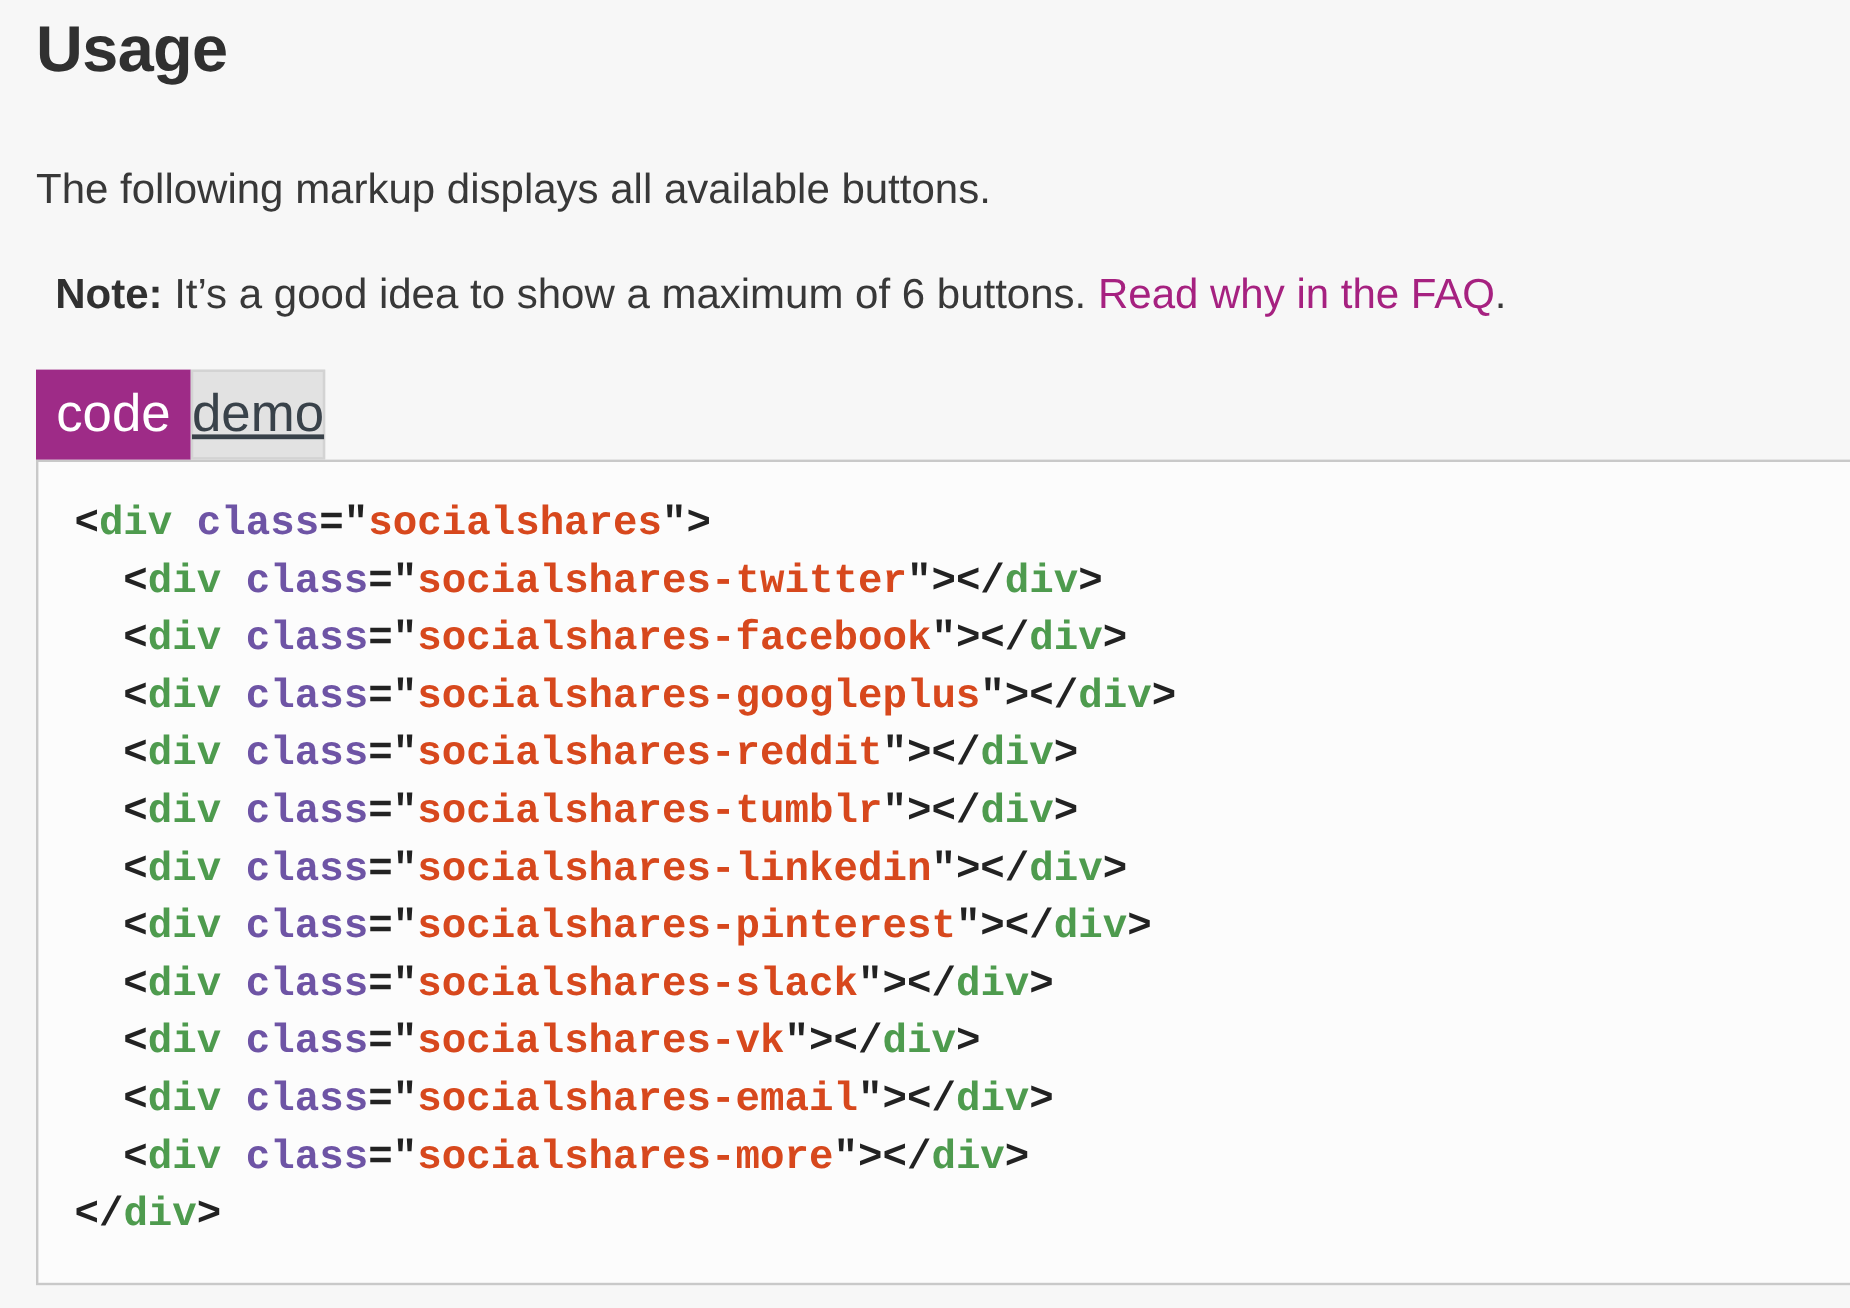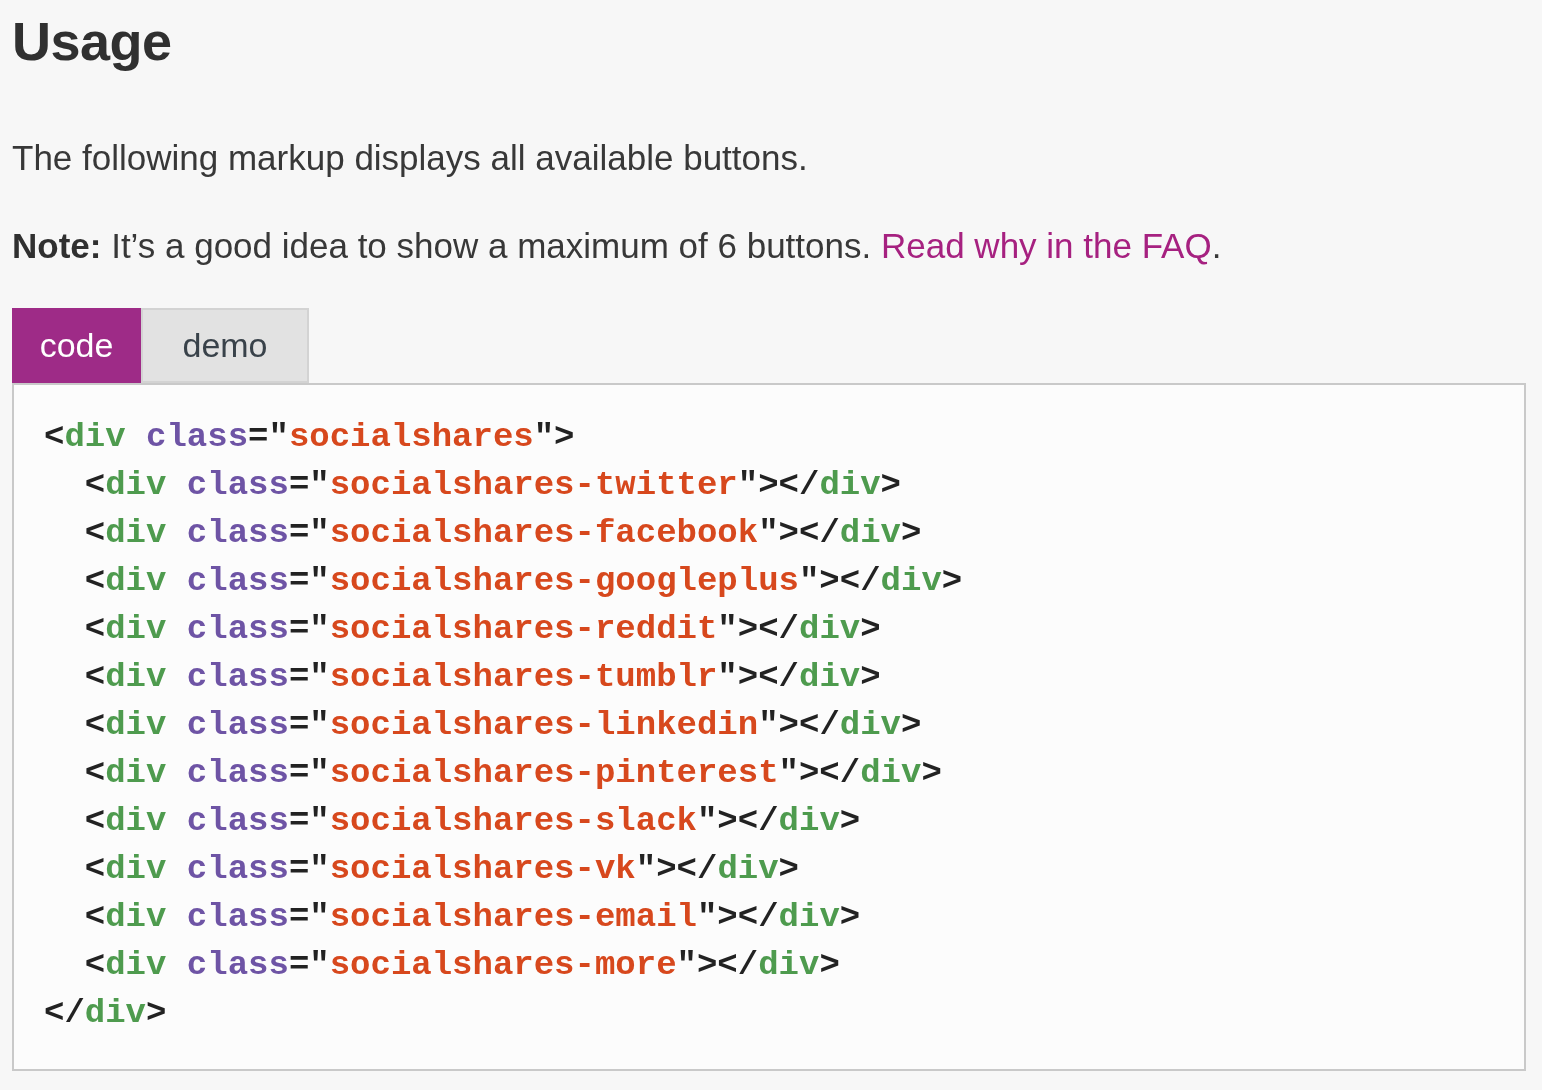--- a/index.html
+++ b/index.html
@@ -11,55 +11,56 @@
   }
   * { box-sizing:border-box; }
   html,body {
     margin:0; padding:0;
     width:1542px; height:1090px;
     background:var(--page-bg);
     font-family:"Liberation Sans", sans-serif;
     color:var(--text);
     overflow:hidden;
   }
-  .content { padding:0 12px; }
+  .content { padding:0 30px; }
   h1.page-title {
     margin:10px 0 0 0;
     font-size:54px; line-height:1.15;
     font-weight:bold; color:var(--heading);
     letter-spacing:-0.5px;
   }
   p.intro {
     margin:64px 0 12px 0;
     font-size:35px; line-height:1.25;
   }
   p.note {
-    margin:44px 0 0 0;
+    margin:44px 0 0 16px;
     font-size:35px; line-height:1.25;
   }
   p.note strong { font-weight:bold; color:var(--heading); }
   p.note a {
     color:var(--link); text-decoration:none; cursor:pointer;
   }
   .tabs {
     margin-top:40px;
     display:flex; align-items:stretch; height:75px;
   }
   .tab {
     display:flex; align-items:center; justify-content:center;
-    font-size:34px; cursor:pointer; user-select:none;
+    font-size:44px; cursor:pointer; user-select:none;
   }
   .tab-active {
     width:129px;
     background:var(--tab-active-bg); color:var(--tab-active-text);
   }
   .tab-inactive {
-    width:168px;
+    width:112px;
     background:var(--tab-inactive-bg); color:var(--tab-inactive-text);
     border:2px solid var(--tab-inactive-border);
+    text-decoration:underline;
   }
   .code-panel {
     border:2px solid var(--panel-border);
     background:var(--panel-bg);
     width:1514px;
   }
   pre.code-block {
     margin:0;
     padding:28px 30px 32px 30px;
     font-family:"Liberation Mono", monospace;

